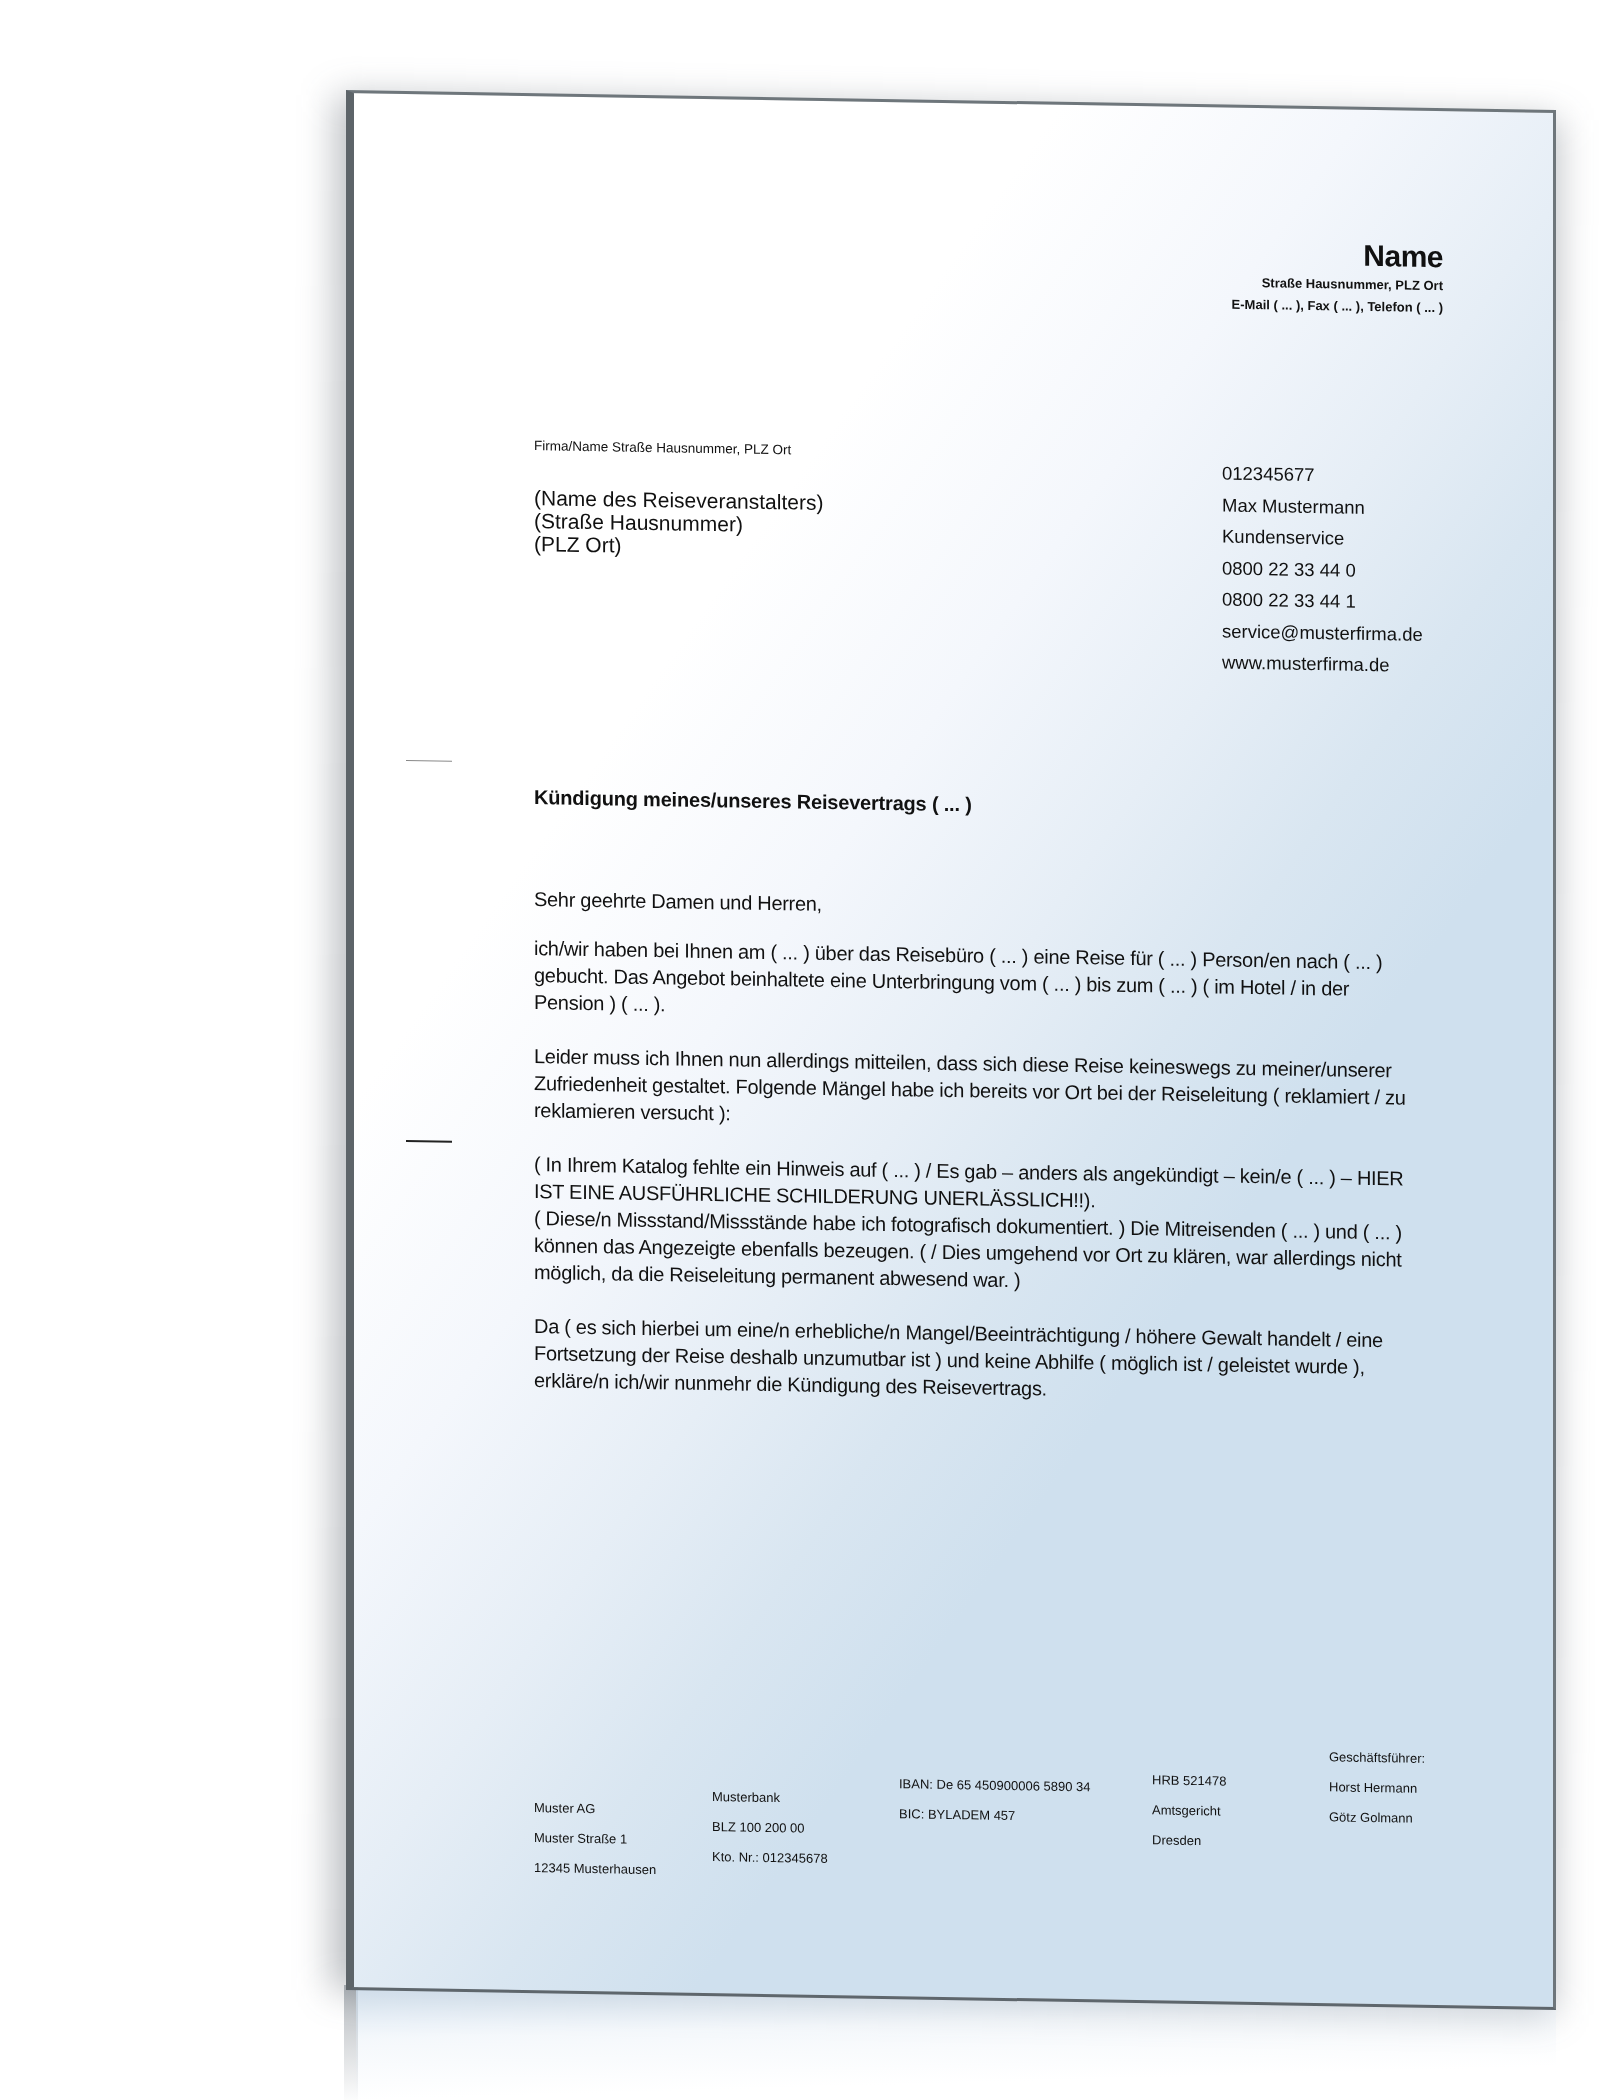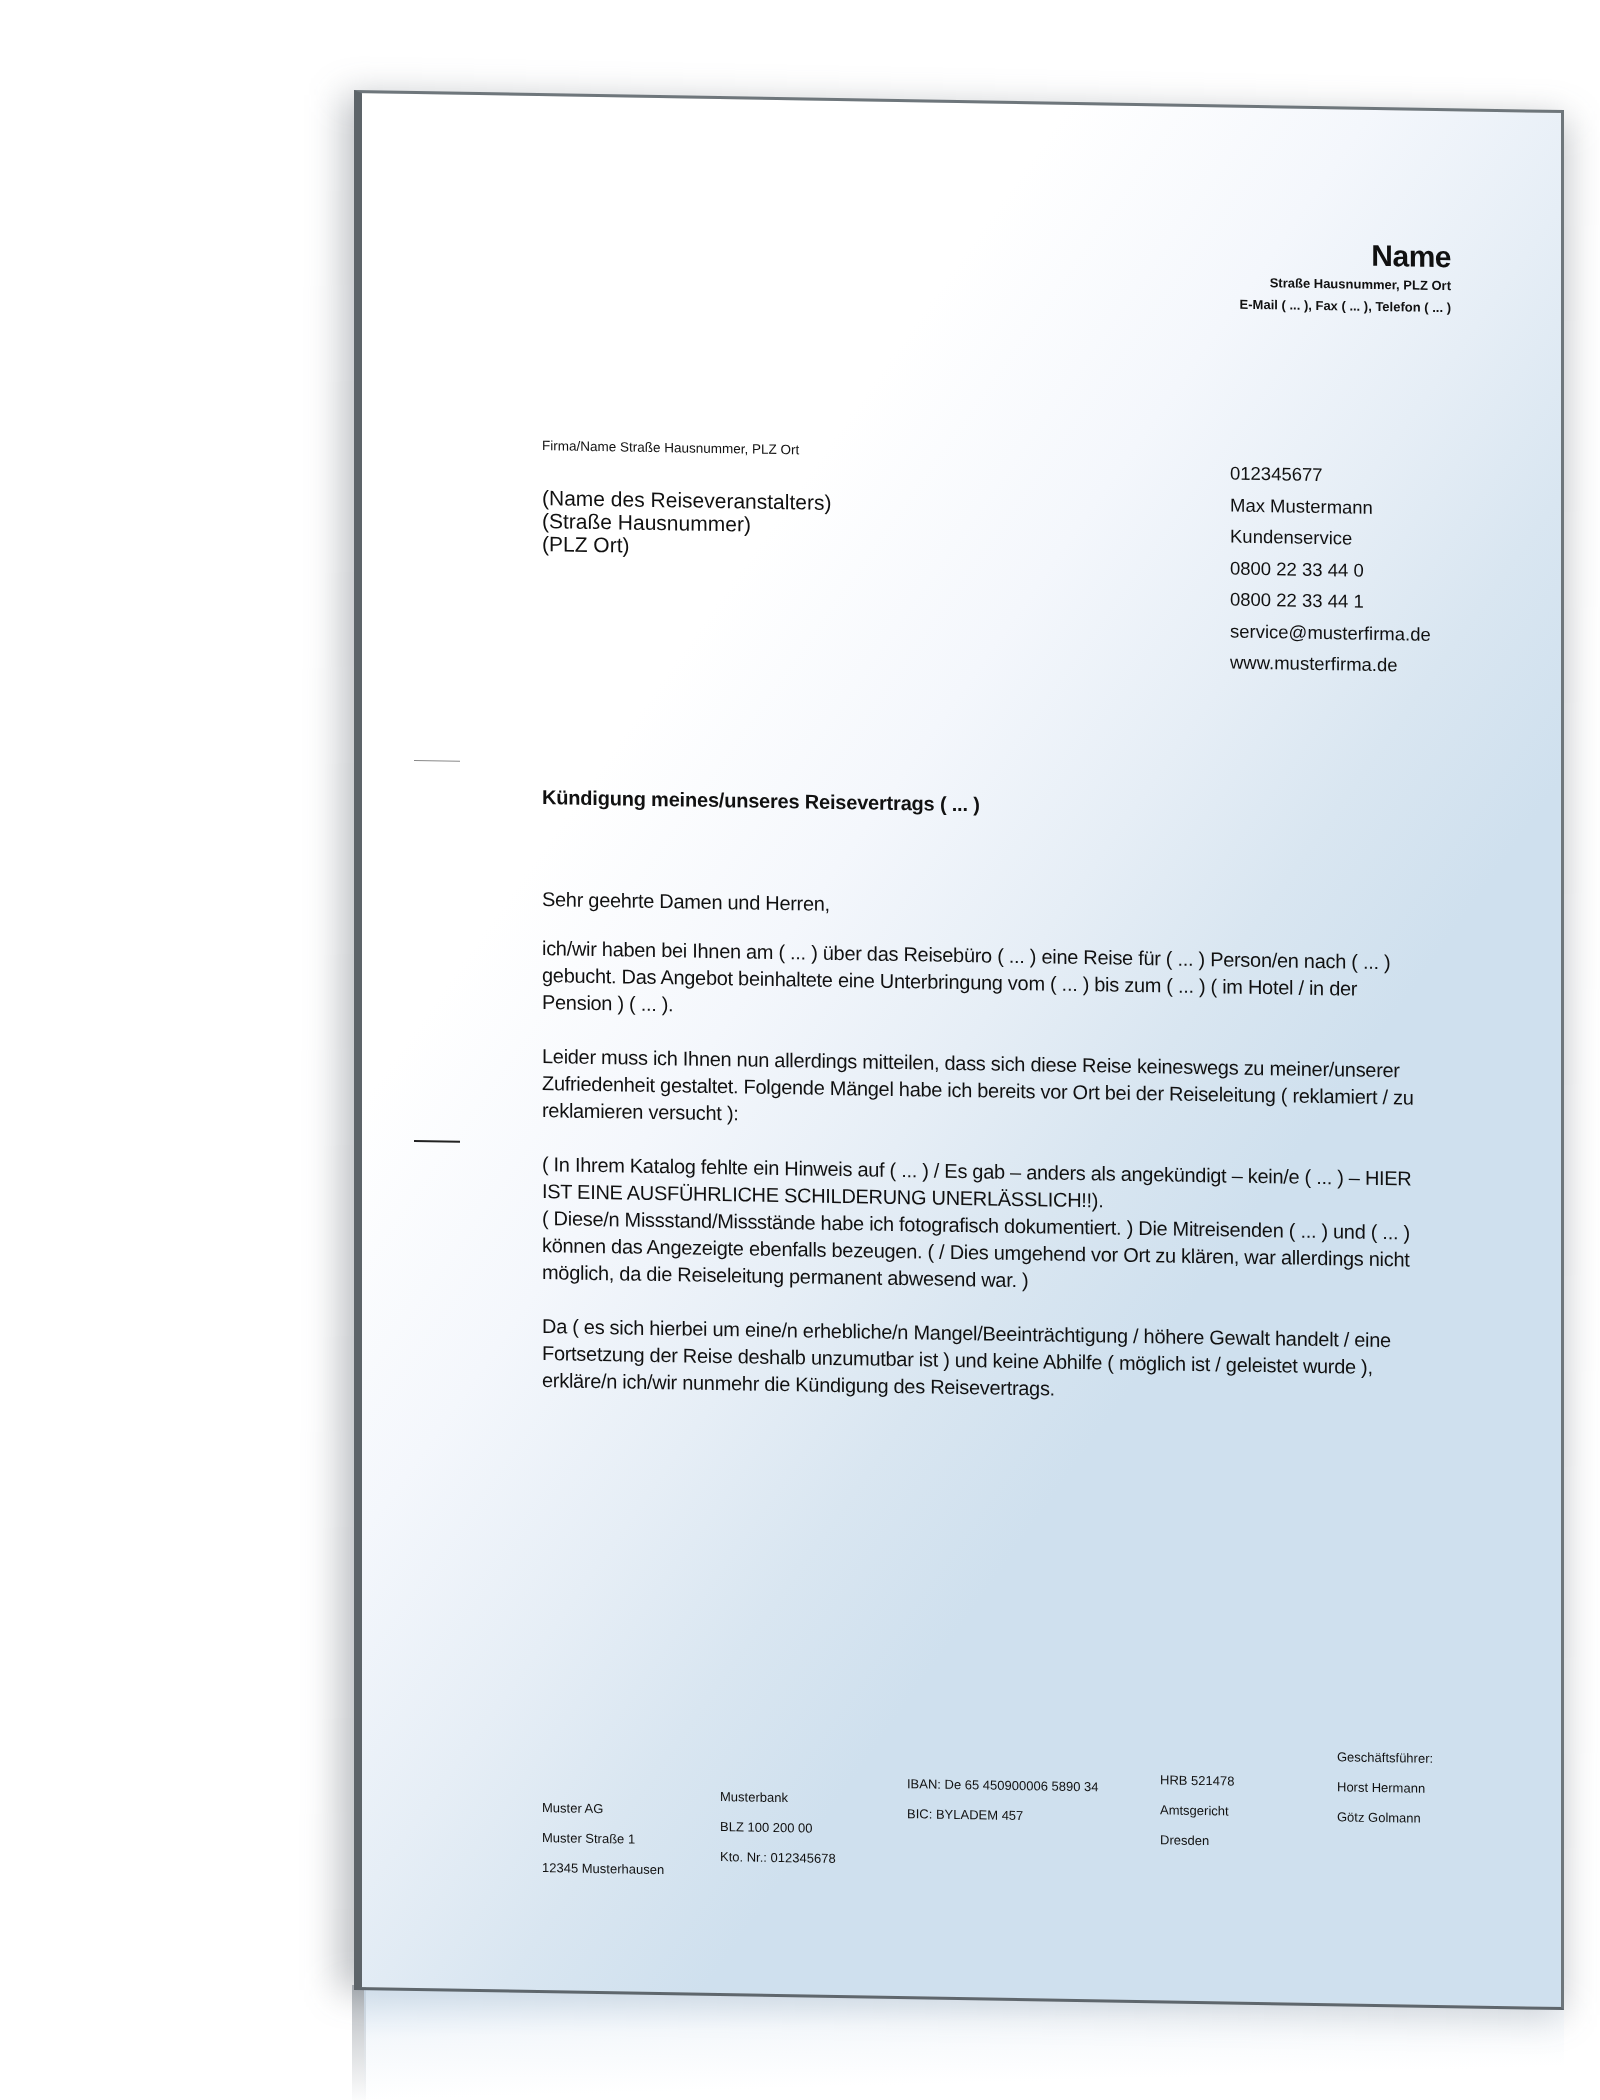--- a/index.html
+++ b/index.html
@@ -10,21 +10,21 @@
     body {
       width: 1600px;
       height: 2100px;
       position: relative;
       overflow: hidden;
       font-family: "Liberation Sans", sans-serif;
       color: #111111;
     }
     .stage {
       position: absolute;
-      left: 12px; top: 0;
+      left: 4px; top: 0;
       width: 1264px; height: 2100px;
     }
     
     .page-shadow {
       position: absolute;
       left: 332px;
       top: 96px;
       width: 1222px;
       height: 1895px;
       background: rgba(60, 70, 80, 0.35);

